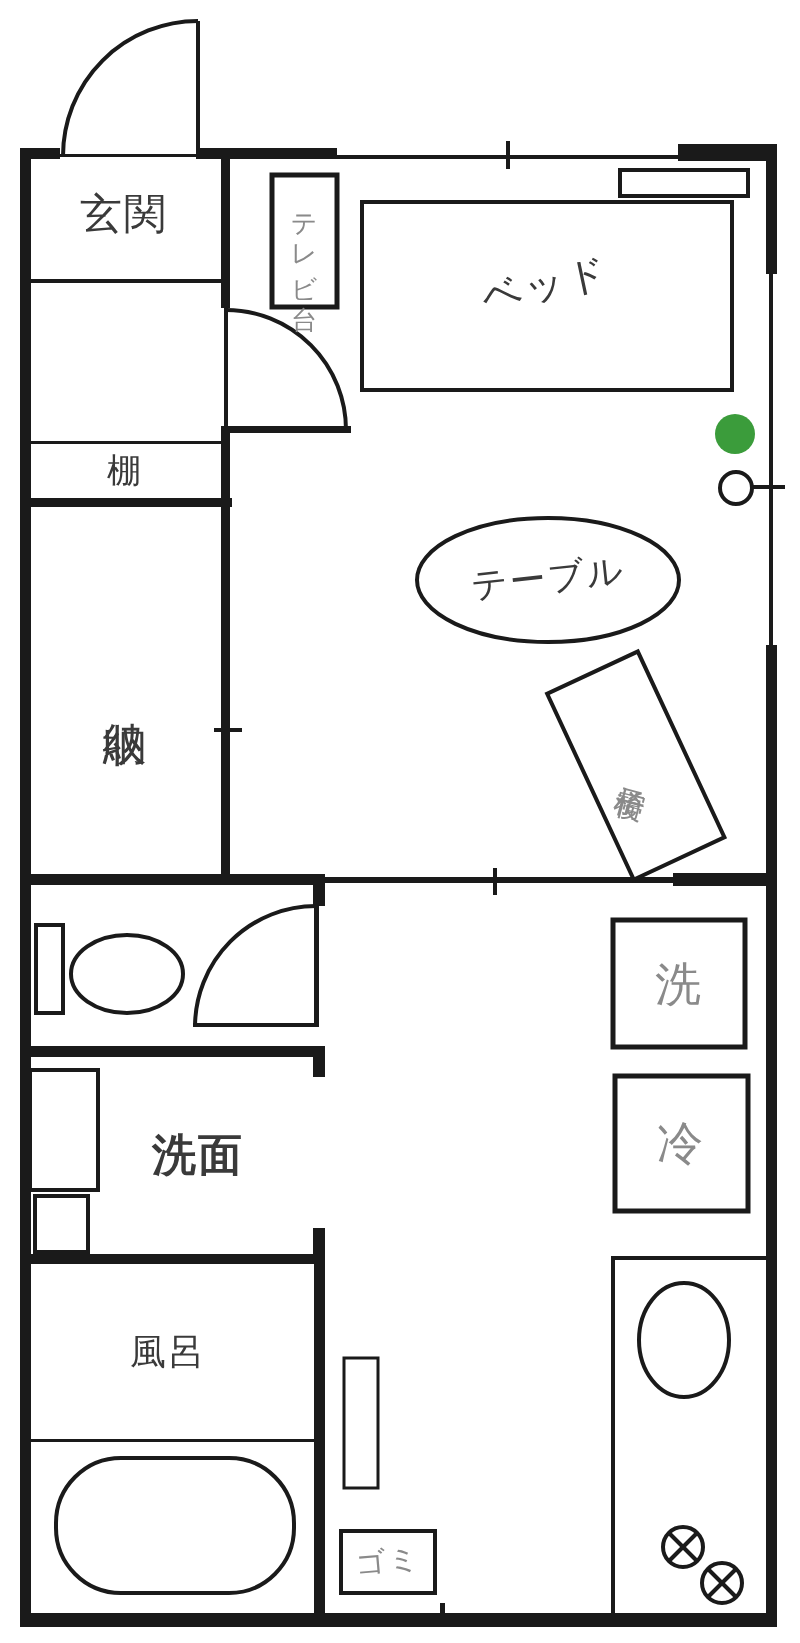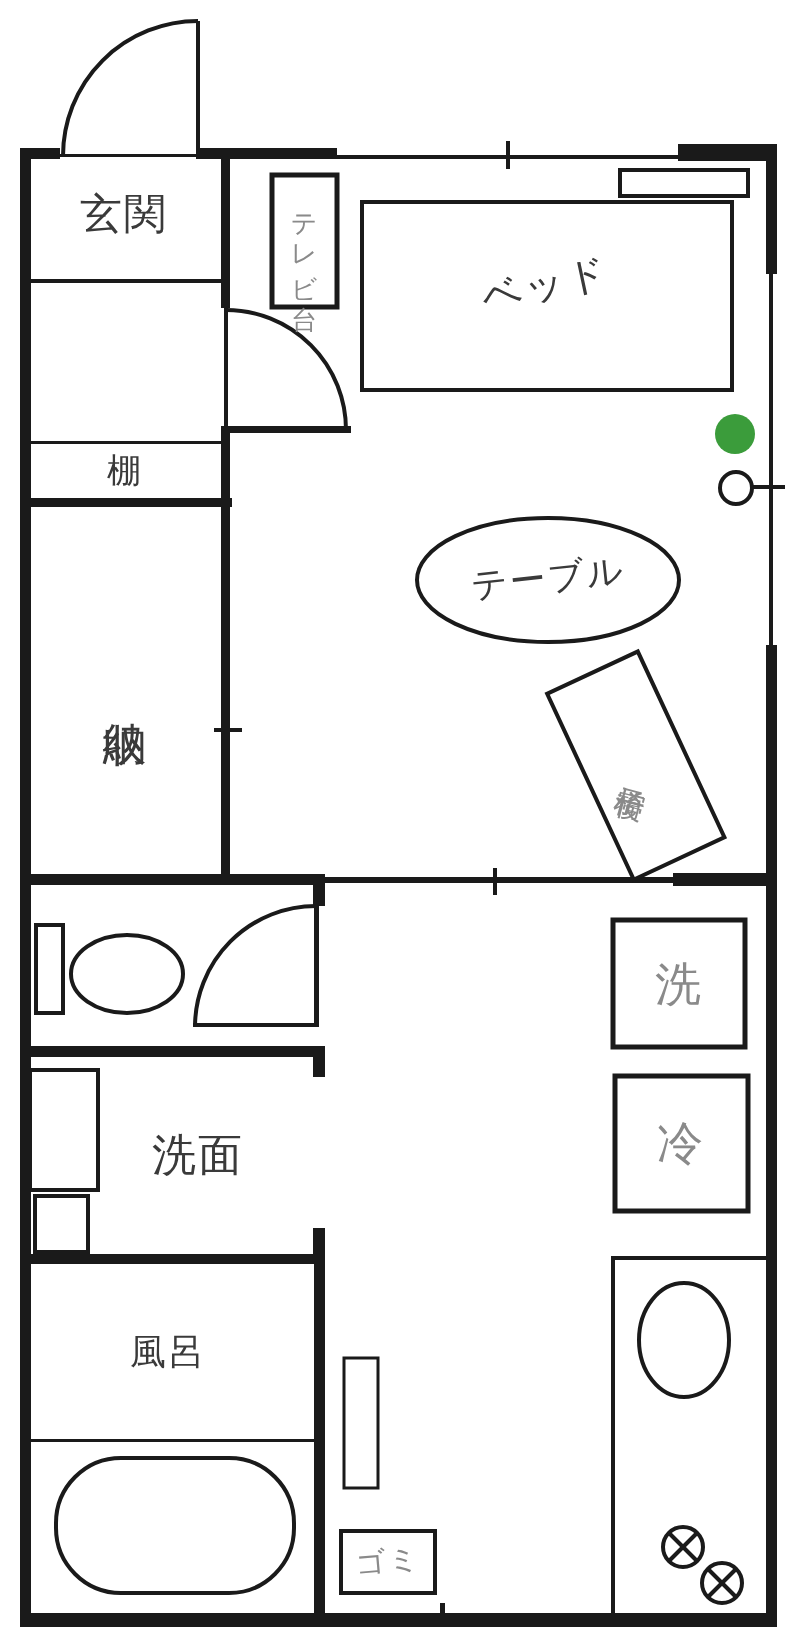--- a/index.html
+++ b/index.html
@@ -114,21 +114,21 @@
       <line x1="736" y1="1569" x2="708" y2="1597"></line>
     </g>
 
     <rect x="344" y="1358" width="34" height="130" fill="#ffffff" stroke="#1a1a1a" stroke-width="3"></rect>
     <rect x="341" y="1531" width="94" height="62" fill="#ffffff" stroke="#1a1a1a" stroke-width="4"></rect>
   </svg>
 
   <div class="lbl" style="left:124px;top:214px;font-size:42px;">玄関</div>
   <div class="lbl" style="left:125px;top:471px;font-size:34px;">棚</div>
   <div class="lbl v" style="left:125px;top:688px;font-size:44px;">収納</div>
-  <div class="lbl" style="left:198px;top:1155px;font-size:44px;">洗面</div>
+  <div class="lbl" style="left:198px;top:1155px;font-size:44px;font-weight:bold;">洗面</div>
   <div class="lbl" style="left:168px;top:1352px;font-size:36px;">風呂</div>
 
   <div class="lbl v gray" style="left:304px;top:241px;font-size:26px;">テレビ台</div>
   <div class="lbl" style="left:545px;top:284px;font-size:40px;transform:translate(-50%,-50%) rotate(-12deg);">ベッド</div>
   <div class="lbl" style="left:548px;top:578px;font-size:36px;transform:translate(-50%,-50%) rotate(-6deg);">テーブル</div>
   <div class="lbl v gray" style="left:640px;top:767px;font-size:30px;transform:translate(-50%,-50%) rotate(15deg);">寝椅子</div>
   <div class="lbl gray" style="left:679px;top:984px;font-size:46px;">洗</div>
   <div class="lbl gray" style="left:681px;top:1143px;font-size:46px;">冷</div>
   <div class="lbl gray" style="left:388px;top:1561px;font-size:30px;transform:translate(-50%,-50%) rotate(-5deg);">ゴミ</div>
 

